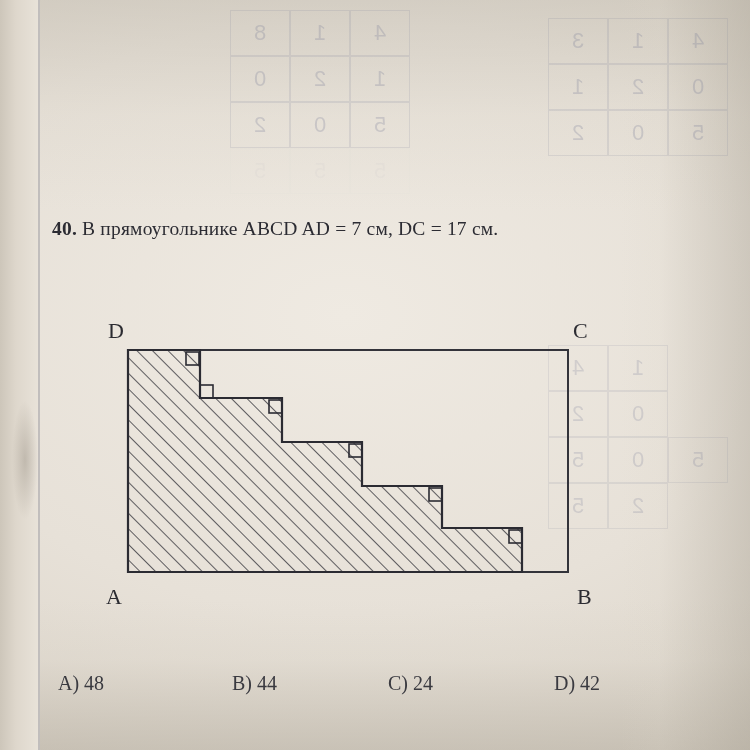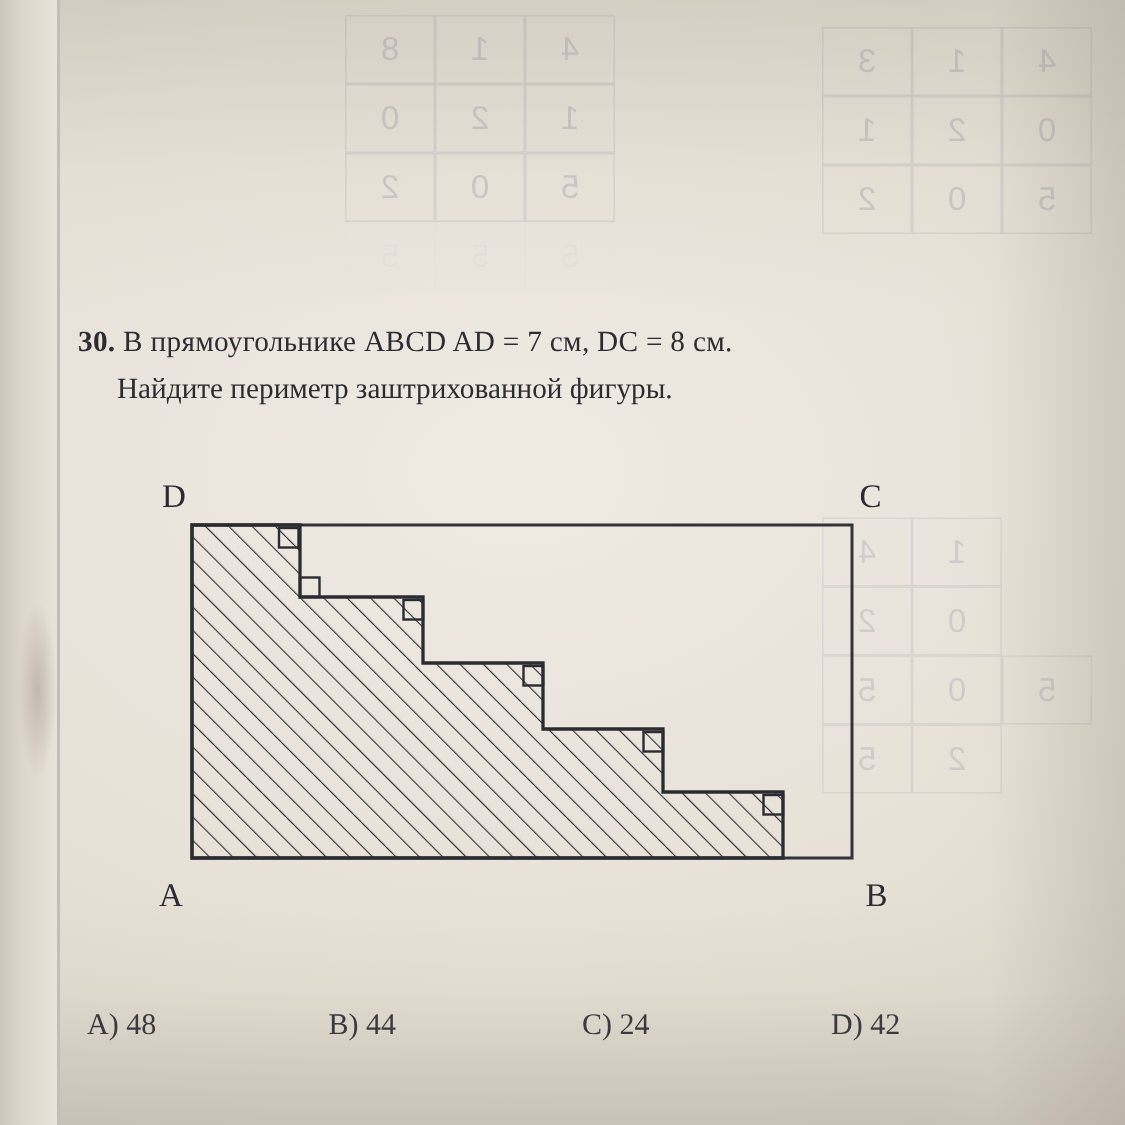--- a/index.html
+++ b/index.html
@@ -132,21 +132,21 @@
     top: 672px;
     width: 640px;
     color: #3a3a40;
     font-size: 20px;
   }
   .answers .ans {
     position: absolute;
     white-space: nowrap;
   }
   .a0 { left: 0px; }
-  .a1 { left: 161px; }
+  .a1 { left: 174px; }
   .a2 { left: 330px; }
   .a3 { left: 496px; }
 
   .blur {
     filter: blur(0.35px);
   }
 </style>
 </head>
 <body>
 
@@ -194,24 +194,23 @@
     <div class="gcell" style="left:60px;  top:46px;  width:60px; height:46px;">0</div>
     <div class="gcell" style="left:0px;   top:92px;  width:60px; height:46px;">5</div>
     <div class="gcell" style="left:60px;  top:92px;  width:60px; height:46px;">0</div>
     <div class="gcell" style="left:120px; top:92px;  width:60px; height:46px;">5</div>
     <div class="gcell" style="left:0px;   top:138px; width:60px; height:46px;">5</div>
     <div class="gcell" style="left:60px;  top:138px; width:60px; height:46px;">2</div>
   </div>
 
   <div class="problem">
     <div class="line1 blur">
-      <span class="num">30.</span>
-      <span>В прямоугольнике ABCD  AD = 7 см, DC = 8 см.</span>
-    </div>
-    <div class="line2 blur">Найдите периметр заштрихованной фигуры.</div>
+      <span class="num">40.</span>
+      <span>В прямоугольнике ABCD  AD = 7 см, DC = 17 см.</span>
+    </div>
   </div>
 
   <div id="figure">
     <svg width="540" height="300" viewBox="0 0 540 300">
       <defs>
         <pattern id="hatch" width="11" height="11" patternTransform="rotate(-45)" patternUnits="userSpaceOnUse">
           <line x1="0" y1="0" x2="0" y2="11" stroke="#2e2e35" stroke-width="1.5"></line>
         </pattern>
       </defs>
 

